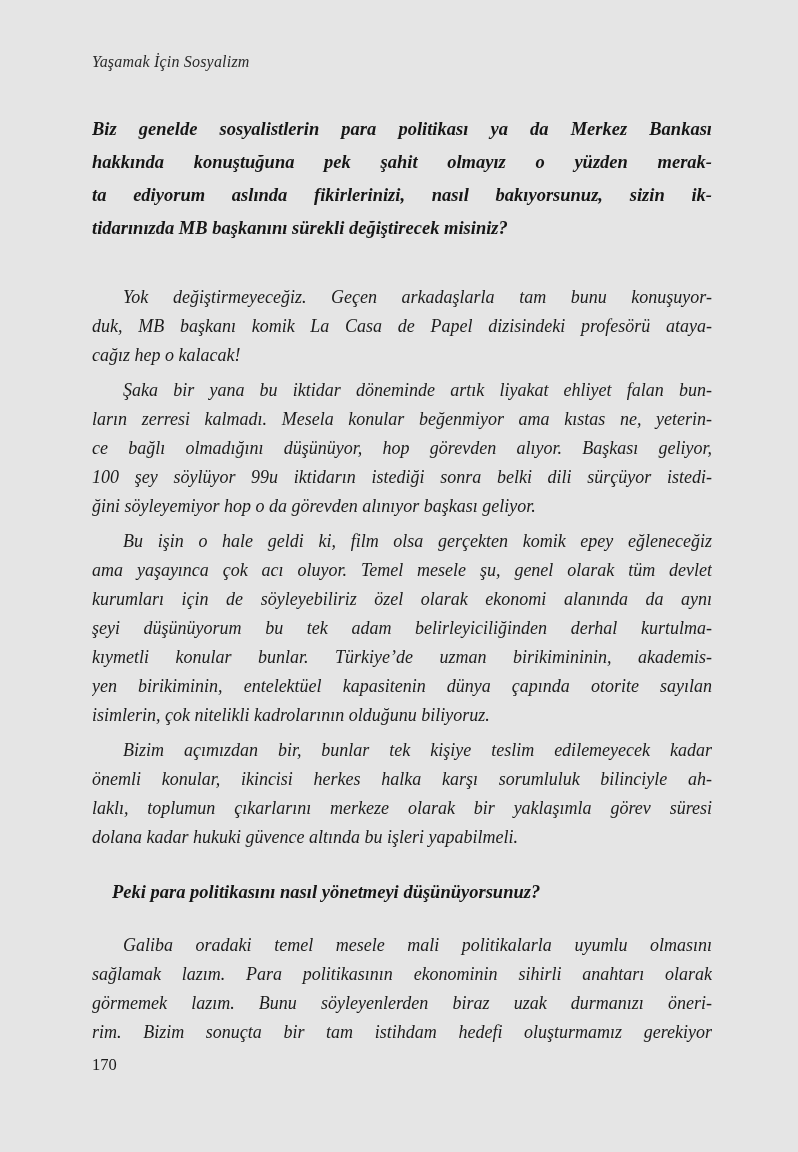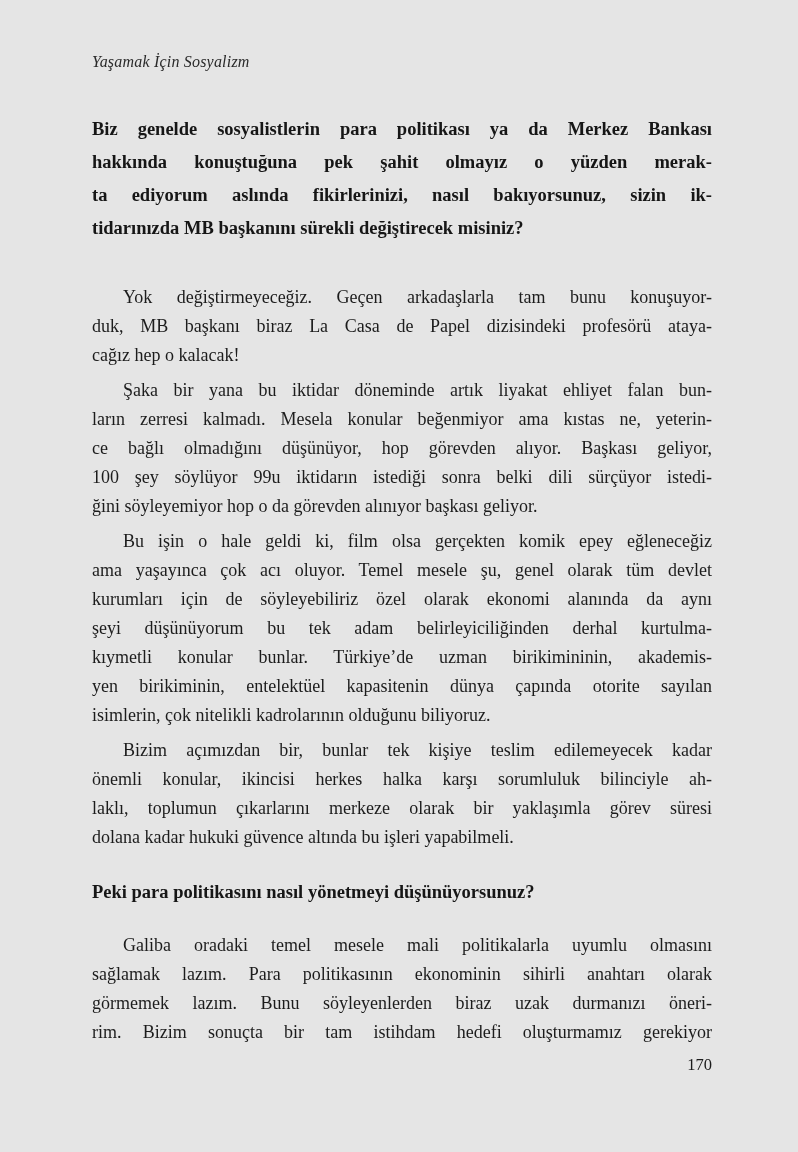--- a/index.html
+++ b/index.html
@@ -20,32 +20,33 @@
   }
   .running-header {
     font-style: italic;
     font-size: 16px;
     line-height: 22px;
     color: #2a2a2a;
     letter-spacing: 0.2px;
   }
   .text-column {
     width: 620px;
+    font-style: italic;
   }
   #blocks > .block { margin: 0; }
   
   #blocks > .block:nth-child(1) { margin-top: 40px; }
   
   #blocks > .block:nth-child(2) { margin-top: 38px; }
   
   #blocks > .block:nth-child(3),
   #blocks > .block:nth-child(4),
   #blocks > .block:nth-child(5) { margin-top: 6px; }
   
-  #blocks > .block:nth-child(6) { margin-top: 24px; }
+  #blocks > .block:nth-child(6) { margin-top: 24px; margin-left: 20px; }
   #blocks > .block:nth-child(7) { margin-top: 22px; }
 
   .block.paragraph {
     font-size: 18px;
     line-height: 29px;
   }
   .block.question {
     font-weight: 700;
     font-size: 18.5px;
     line-height: 33px;
@@ -57,21 +58,21 @@
     white-space: normal;
     overflow: hidden;
   }
   .block.paragraph .line { height: 29px; }
   .block.question  .line { height: 33px; }
   .line.lastline { text-align-last: left; }
   .line.indent { text-indent: 31px; }
 
   .page-number {
     width: 620px;
-    text-align: right;
+    text-align: left;
     font-size: 16.5px;
     line-height: 22px;
     margin-top: 7px;
     color: #1c1c1c;
   }
 </style>
 </head>
 <body>
 
 <div class="page">
@@ -79,21 +80,21 @@
 
   <div class="text-column" id="blocks">
       <div class="block question">
         <div class="line">Biz genelde sosyalistlerin para politikası ya da Merkez Bankası</div>
         <div class="line">hakkında konuştuğuna pek şahit olmayız o yüzden merak-</div>
         <div class="line">ta ediyorum aslında fikirlerinizi, nasıl bakıyorsunuz, sizin ik-</div>
         <div class="line lastline">tidarınızda MB başkanını sürekli değiştirecek misiniz?</div>
       </div>
       <div class="block paragraph">
         <div class="line indent">Yok değiştirmeyeceğiz. Geçen arkadaşlarla tam bunu konuşuyor-</div>
-        <div class="line">duk, MB başkanı biraz La Casa de Papel dizisindeki profesörü ataya-</div>
+        <div class="line">duk, MB başkanı komik La Casa de Papel dizisindeki profesörü ataya-</div>
         <div class="line lastline">cağız hep o kalacak!</div>
       </div>
       <div class="block paragraph">
         <div class="line indent">Şaka bir yana bu iktidar döneminde artık liyakat ehliyet falan bun-</div>
         <div class="line">ların zerresi kalmadı. Mesela konular beğenmiyor ama kıstas ne, yeterin-</div>
         <div class="line">ce bağlı olmadığını düşünüyor, hop görevden alıyor. Başkası geliyor,</div>
         <div class="line">100 şey söylüyor 99u iktidarın istediği sonra belki dili sürçüyor istedi-</div>
         <div class="line lastline">ğini söyleyemiyor hop o da görevden alınıyor başkası geliyor.</div>
       </div>
       <div class="block paragraph">

